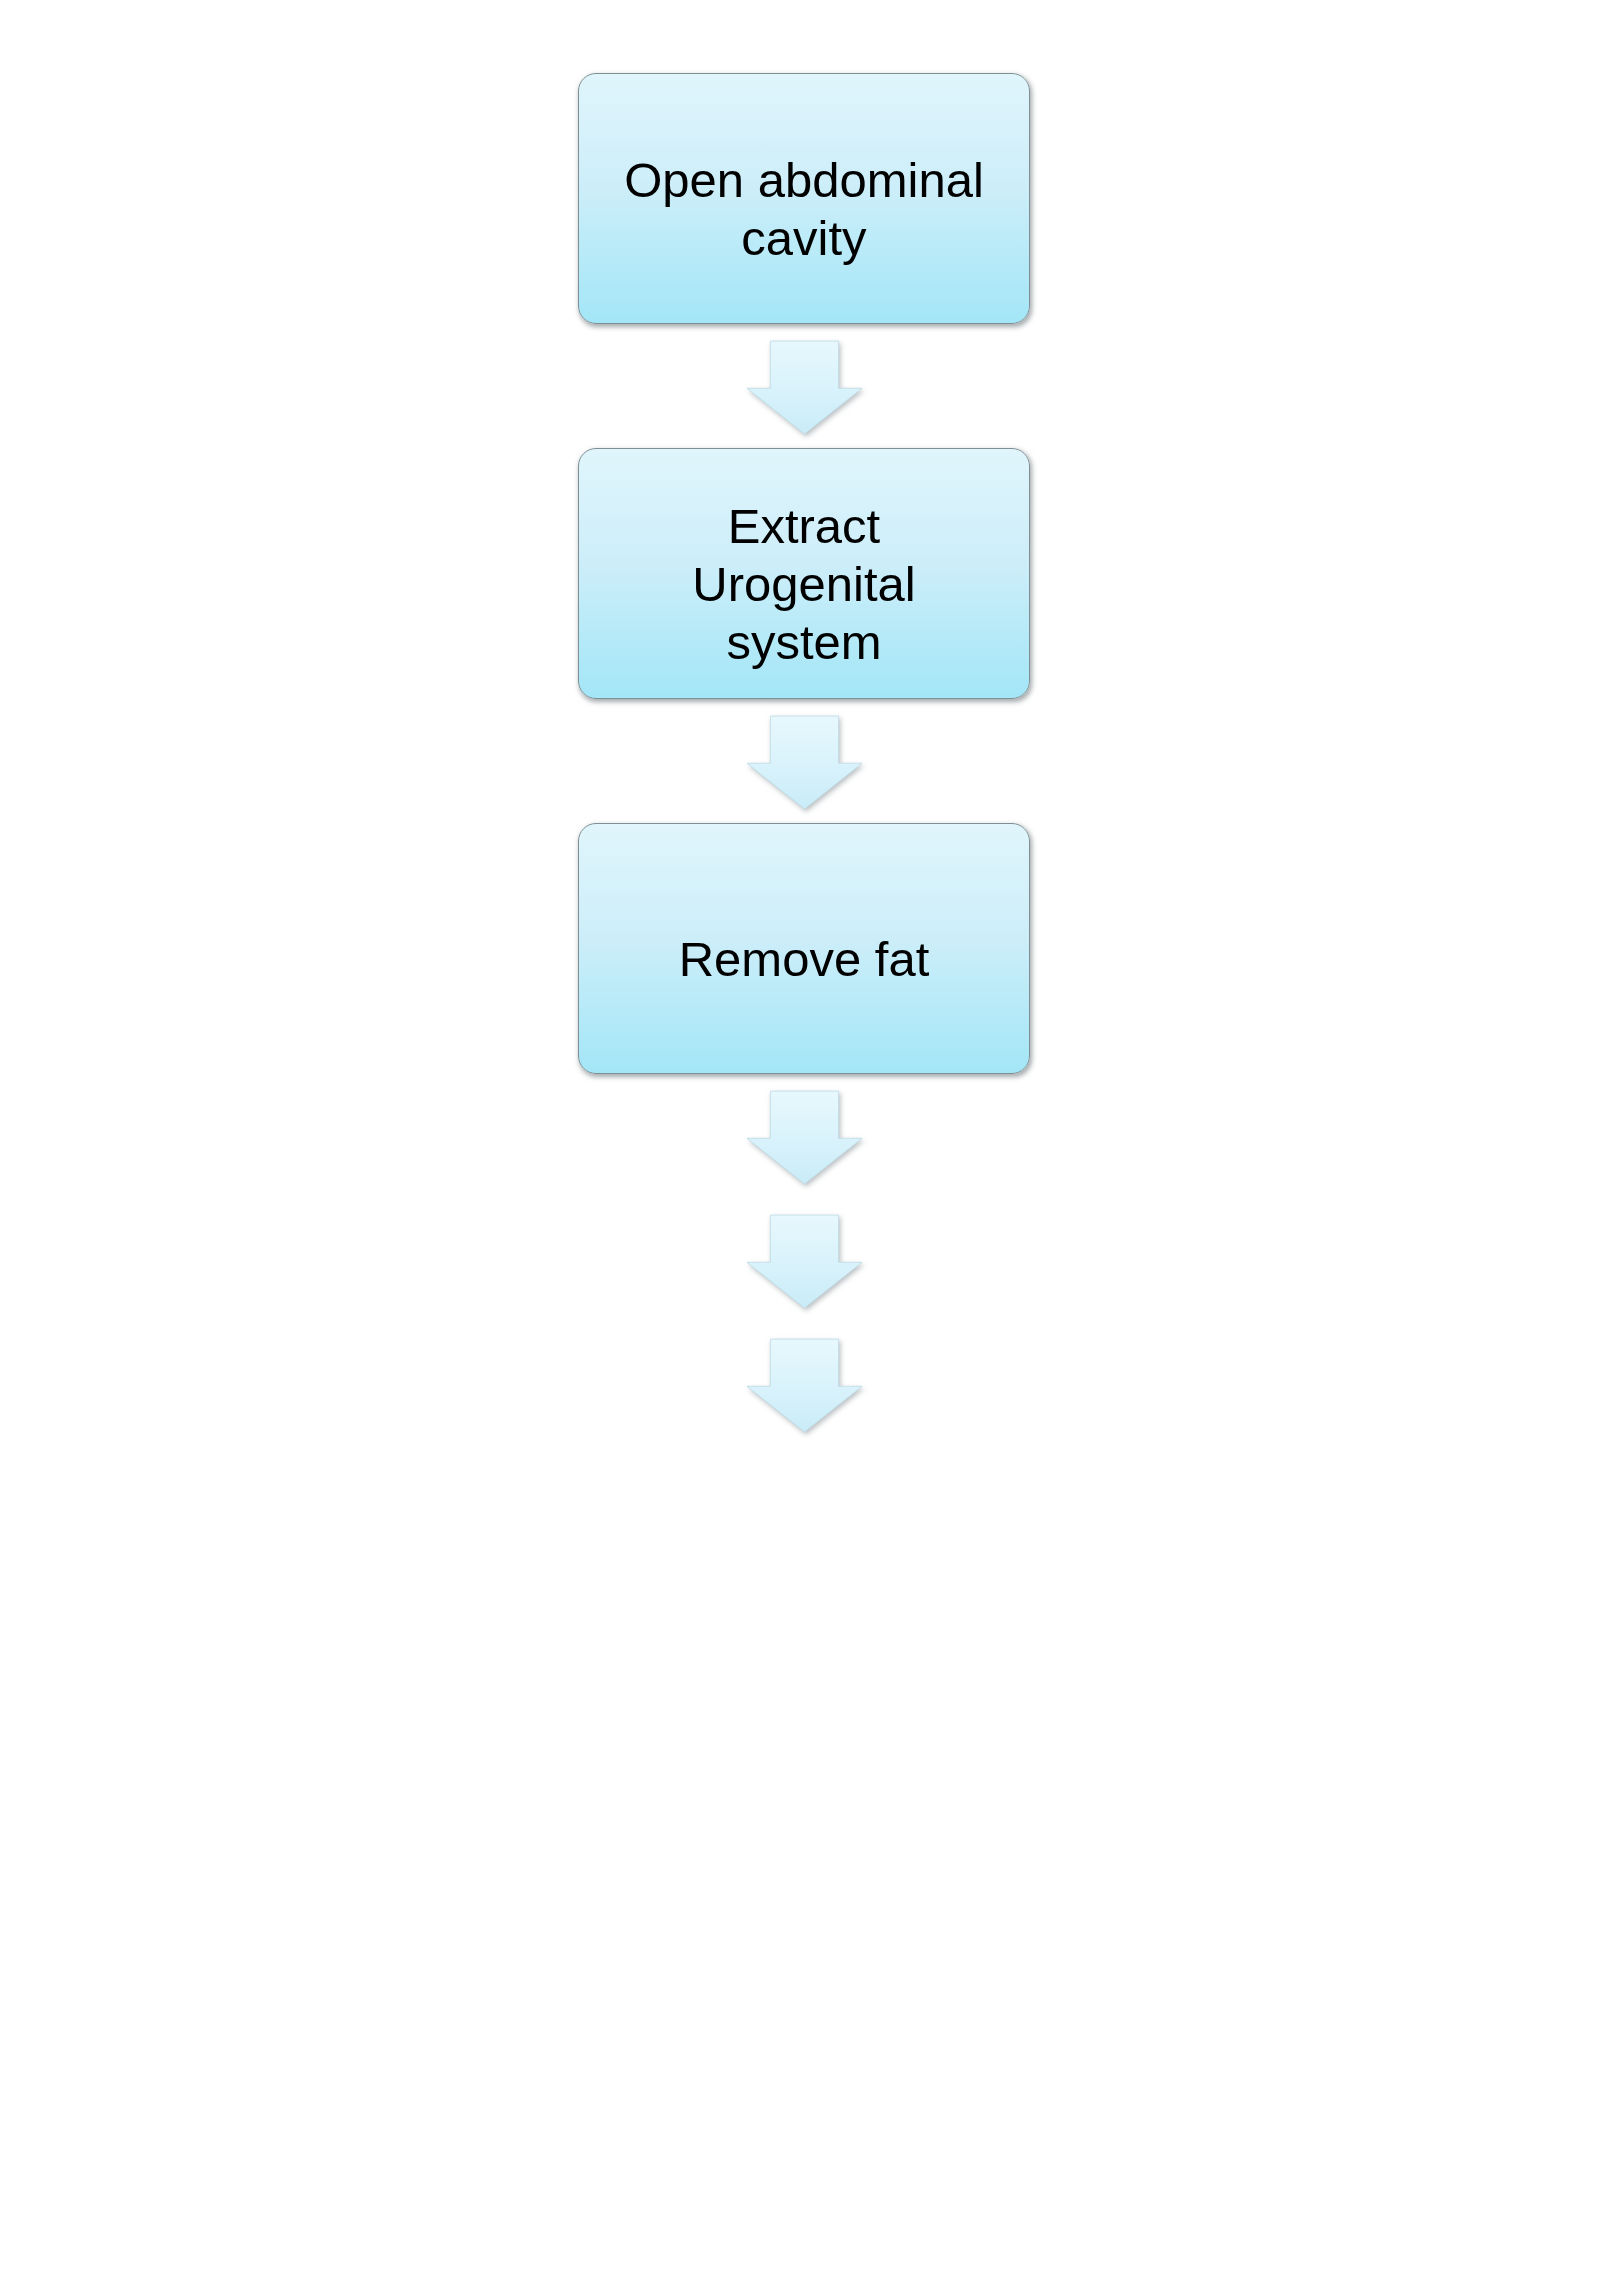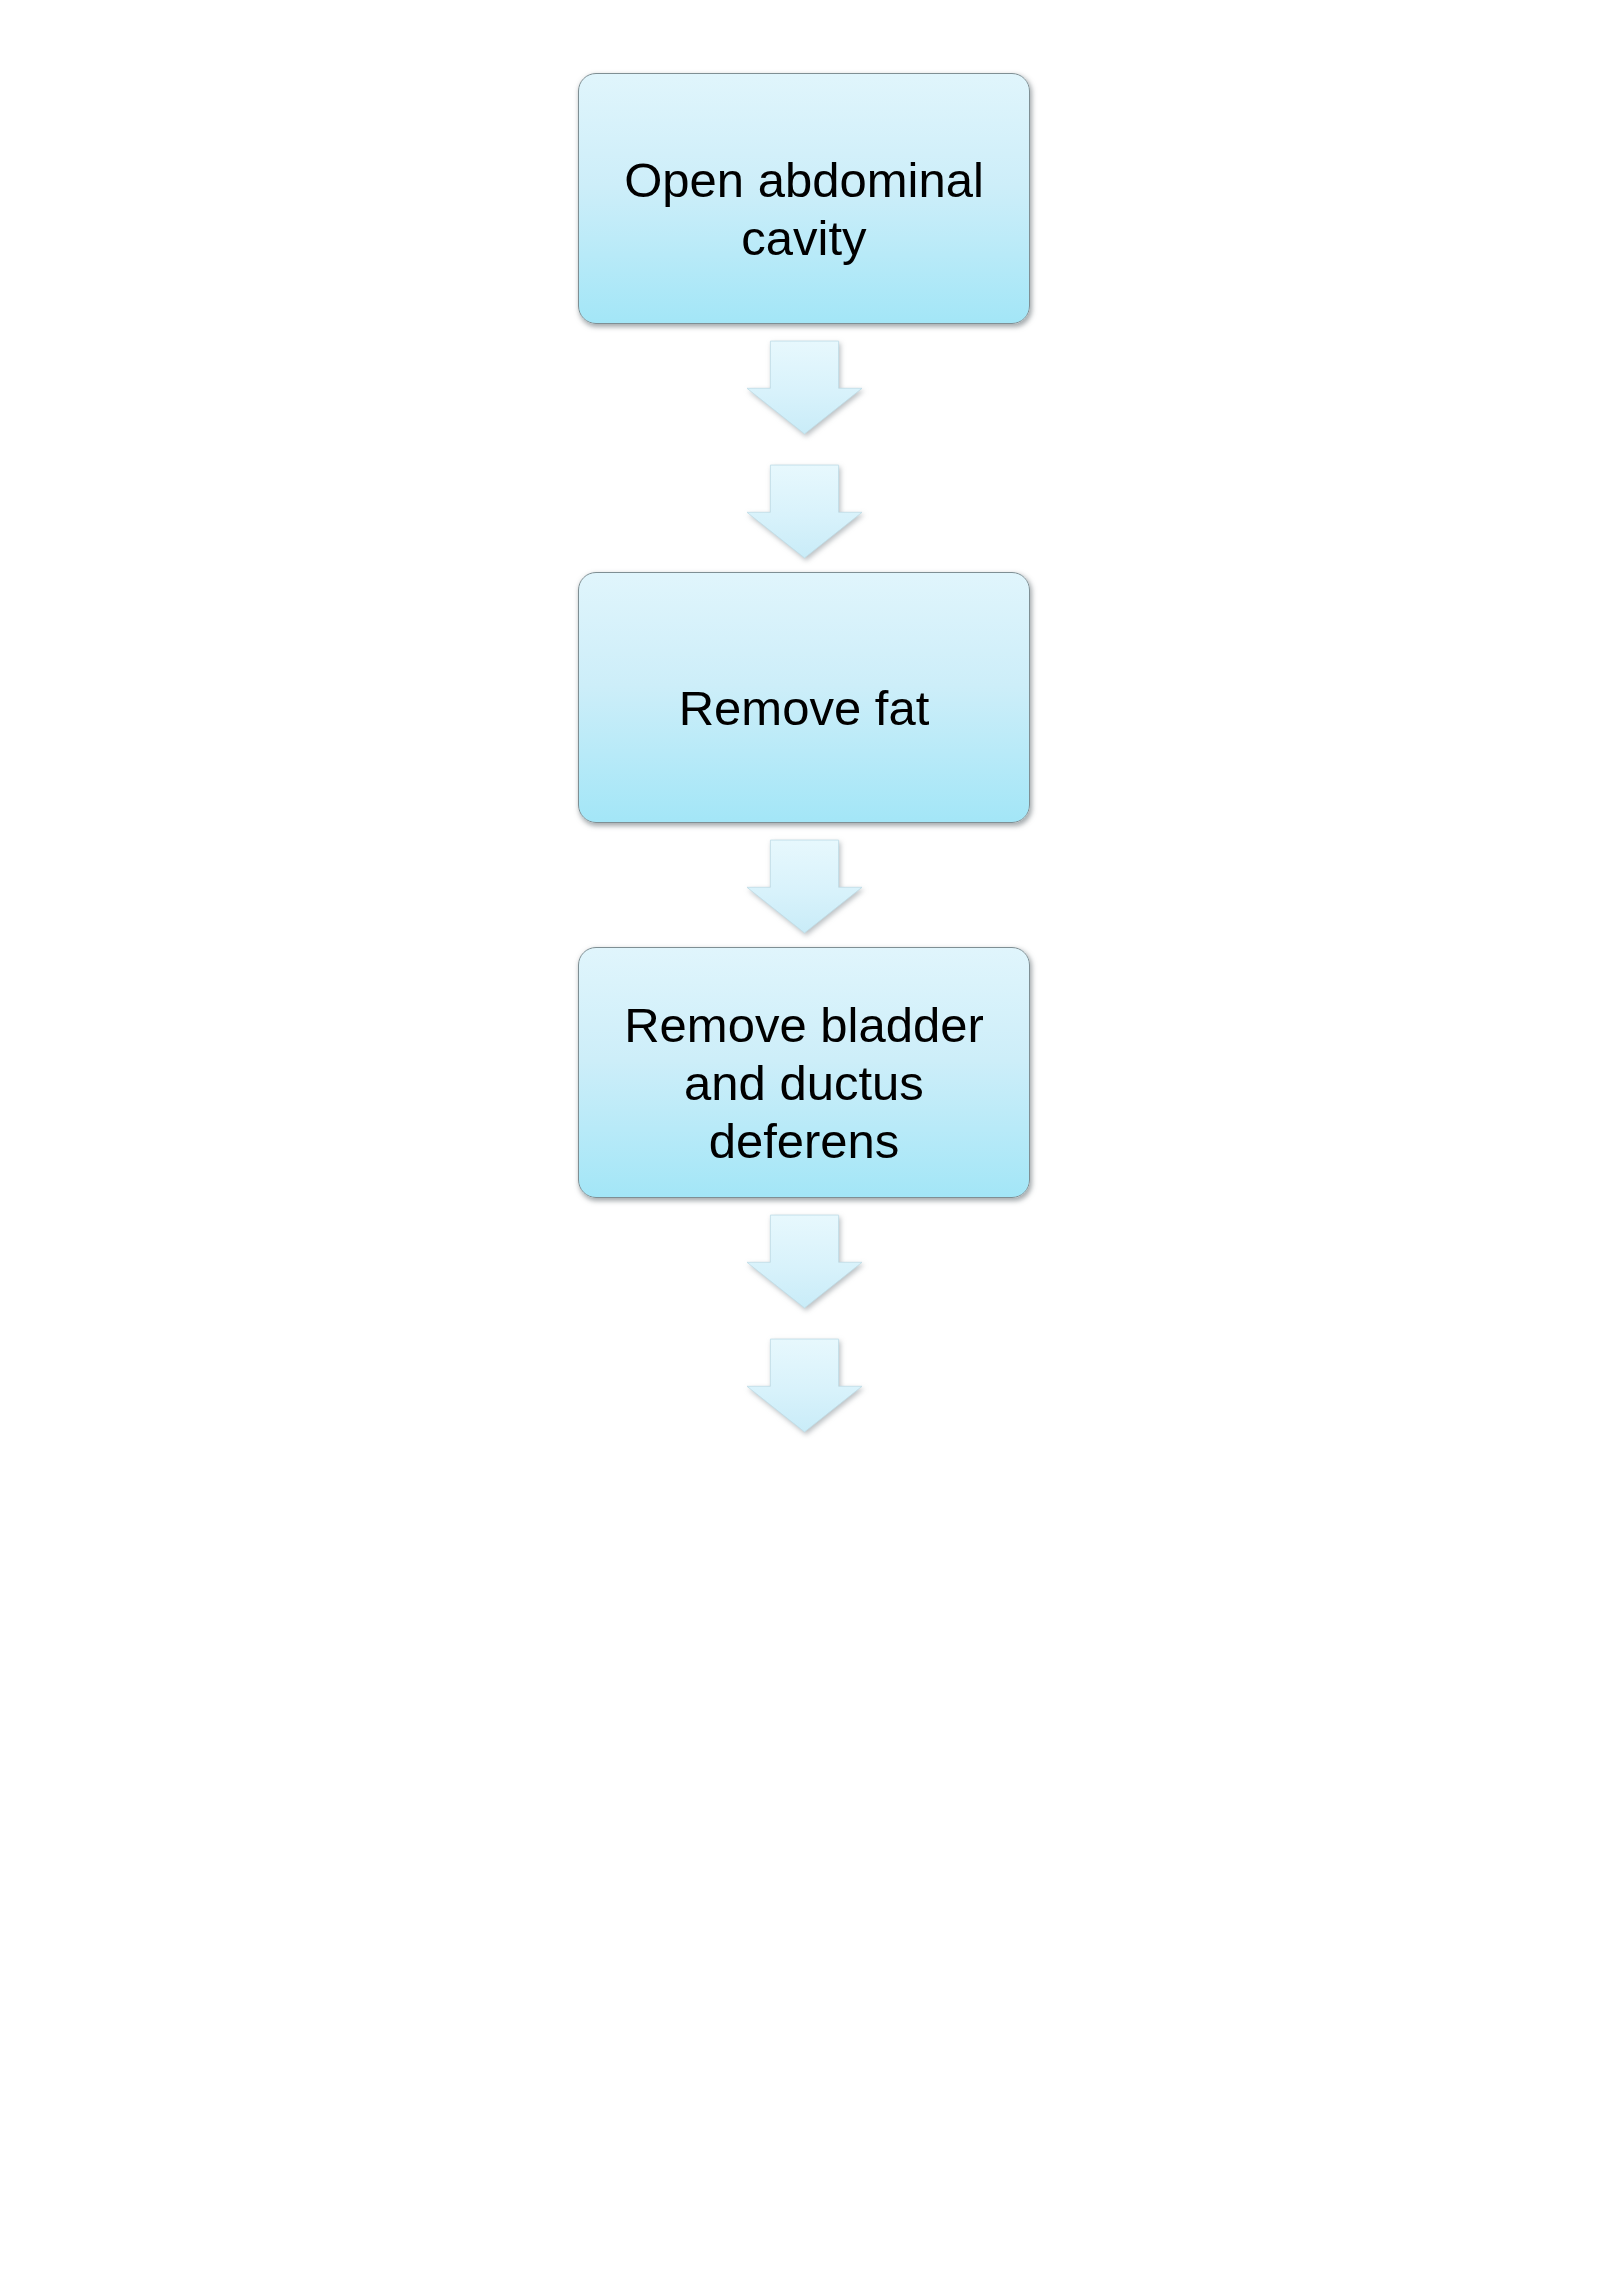--- a/index.html
+++ b/index.html
@@ -77,42 +77,42 @@
     <span class="node-label">Open abdominal
 cavity</span>
   </div>
 
   <div class="arrow-wrap">
     <svg class="arrow-svg" width="115" height="93" viewBox="0 0 140 113">
       <polygon points="28.5,0 111.5,0 111.5,57.5 140,57.5 70,113 0,57.5 28.5,57.5" fill="url(#arrowGrad)" stroke="#bfdde6" stroke-width="1"></polygon>
     </svg>
   </div>
 
+  <div class="node">
+    <span class="node-label">Extract
+Urogenital
+system</span>
+  </div>
 
   <div class="arrow-wrap">
     <svg class="arrow-svg" width="115" height="93" viewBox="0 0 140 113">
       <polygon points="28.5,0 111.5,0 111.5,57.5 140,57.5 70,113 0,57.5 28.5,57.5" fill="url(#arrowGrad)" stroke="#bfdde6" stroke-width="1"></polygon>
     </svg>
   </div>
 
   <div class="node">
     <span class="node-label">Remove fat</span>
   </div>
 
   <div class="arrow-wrap">
     <svg class="arrow-svg" width="115" height="93" viewBox="0 0 140 113">
       <polygon points="28.5,0 111.5,0 111.5,57.5 140,57.5 70,113 0,57.5 28.5,57.5" fill="url(#arrowGrad)" stroke="#bfdde6" stroke-width="1"></polygon>
     </svg>
   </div>
 
-  <div class="node">
-    <span class="node-label">Remove bladder
-and ductus
-deferens</span>
-  </div>
 
   <div class="arrow-wrap">
     <svg class="arrow-svg" width="115" height="93" viewBox="0 0 140 113">
       <polygon points="28.5,0 111.5,0 111.5,57.5 140,57.5 70,113 0,57.5 28.5,57.5" fill="url(#arrowGrad)" stroke="#bfdde6" stroke-width="1"></polygon>
     </svg>
   </div>
 
 
   <div class="arrow-wrap">
     <svg class="arrow-svg" width="115" height="93" viewBox="0 0 140 113">

